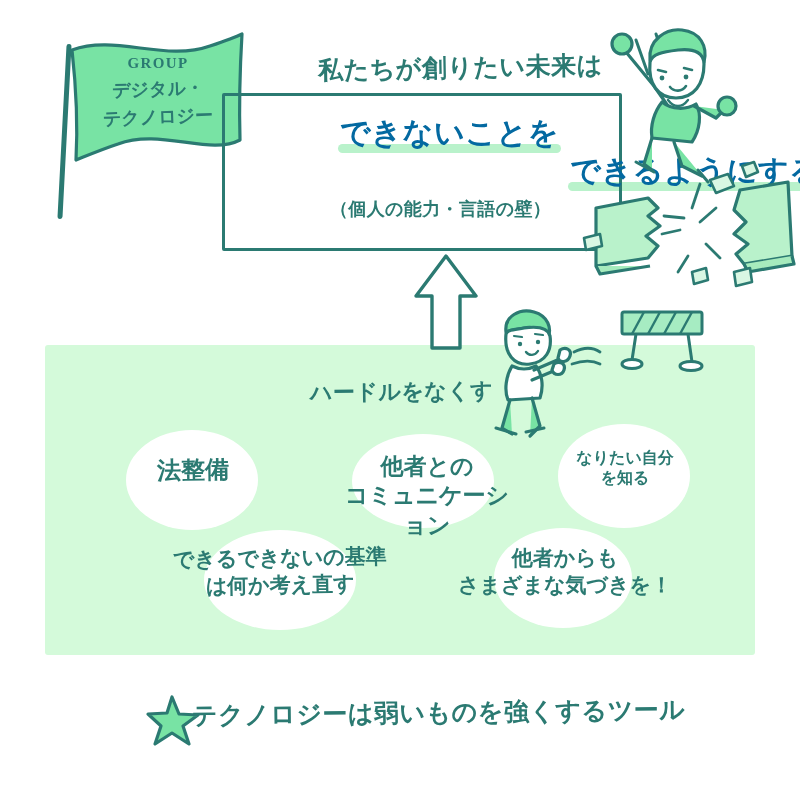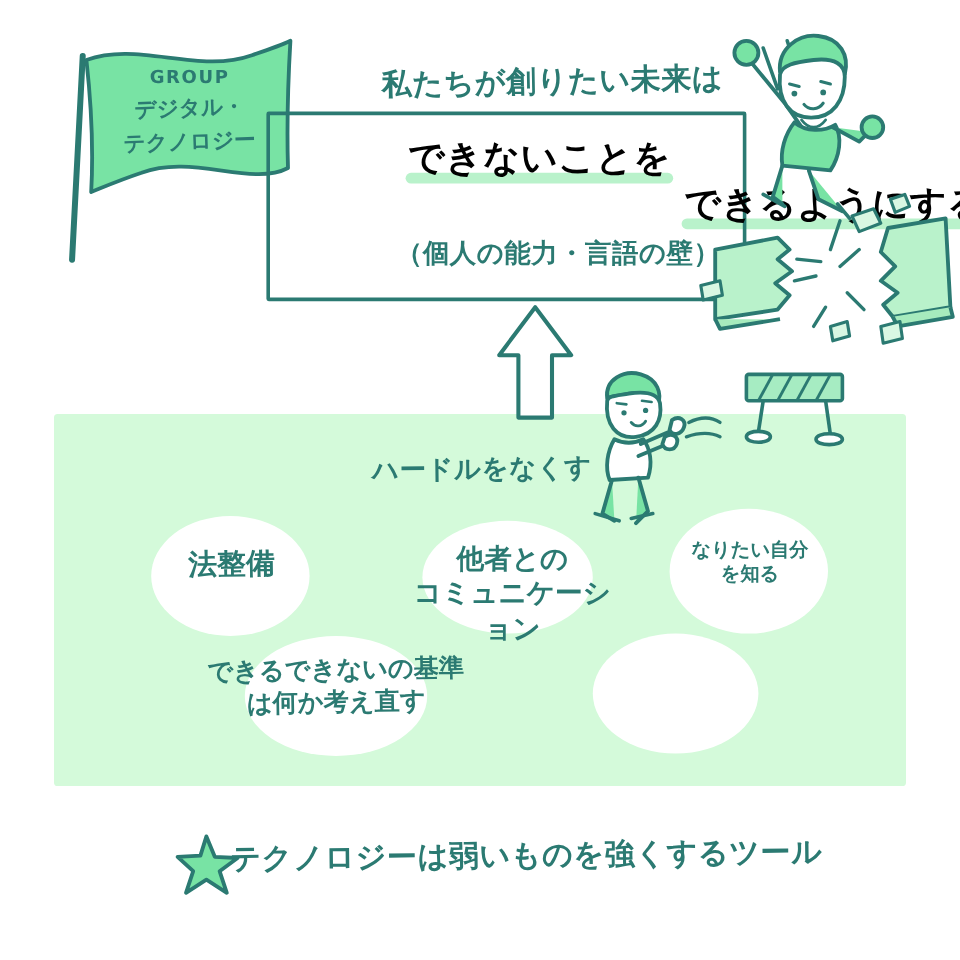--- a/index.html
+++ b/index.html
@@ -56,32 +56,32 @@
   
   #headline{
     left:318px;top:52px;
     font-size:25px;
   }
 
   
   .boxline{
     font-size:30px;
     font-weight:700;
-    color:#000000;
+    color:#0369a1;
     position:relative;
     display:inline-block;
     padding:0 4px 2px 4px;
   }
   .boxline .hlbar{
     position:absolute;left:2px;right:2px;bottom:1px;height:9px;
     background:var(--hl);border-radius:5px;z-index:-1;
   }
   #bl1{left:336px;top:114px;}
   #bl2{left:334px;top:152px;}
-  #bl3{left:330px;top:198px;font-size:22px;}
+  #bl3{left:330px;top:198px;font-size:18px;}
 
   
   #hurdleCap{ left:310px;top:378px;font-size:22px; }
 
   
   #tagline{ left:192px;top:697px;font-size:25px; }
 
   
   .bubble{
     position:absolute;
@@ -102,21 +102,21 @@
   
   #pole{
     left:62px;top:44px;width:5px;height:175px;
     background:#2b7a72;border-radius:3px;
     transform:rotate(3deg);
   }
   #flagtext{
     left:88px;top:55px;width:140px;text-align:center;
     color:#2b7a72;font-weight:700;
   }
-  #flagtext .g{font-size:15px;letter-spacing:.09em;display:block;}
+  #flagtext .g{font-size:15px;letter-spacing:.09em;display:block;font-family:Liberation Serif, serif;}
   #flagtext .l1{font-size:18px;display:block;margin-top:5px;transform:rotate(-2deg);}
   #flagtext .l2{font-size:18px;display:block;margin-top:4px;transform:rotate(-2deg);}
 
   svg{display:block;overflow:visible;}
 </style>
 </head>
 <body>
 
 <div id="stage">
 
@@ -292,20 +292,22 @@
 
   <div class="bubble" style="left:558px;top:424px;width:132px;height:104px;"></div>
   <div class="bubblelabel" style="left:552px;top:448px;width:146px;font-size:16px;">なりたい自分
 を知る</div>
 
   <div class="bubble" style="left:204px;top:530px;width:152px;height:100px;"></div>
   <div class="bubblelabel" style="left:160px;top:545px;width:240px;font-size:21px;transform:rotate(-1deg);">できるできないの基準
 は何か考え直す</div>
 
   <div class="bubble" style="left:494px;top:528px;width:138px;height:100px;"></div>
+  <div class="bubblelabel" style="left:452px;top:545px;width:226px;font-size:21px;">他者からも
+さまざまな気づきを！</div>
 
   
   <svg class="abs" style="left:146px;top:694px;" width="56" height="52">
     <path d="M26,3 L33,20 L52,21 L37,32 L43,50 L26,39 L9,50 L15,32 L2,20 L21,19 Z" fill="#78e3a4" stroke="#2b7a72" stroke-width="3.2" stroke-linejoin="round"></path>
   </svg>
   <div class="abs hand sk2" id="tagline">テクノロジーは弱いものを強くするツール</div>
 
 </div>
 
 </body></html>

